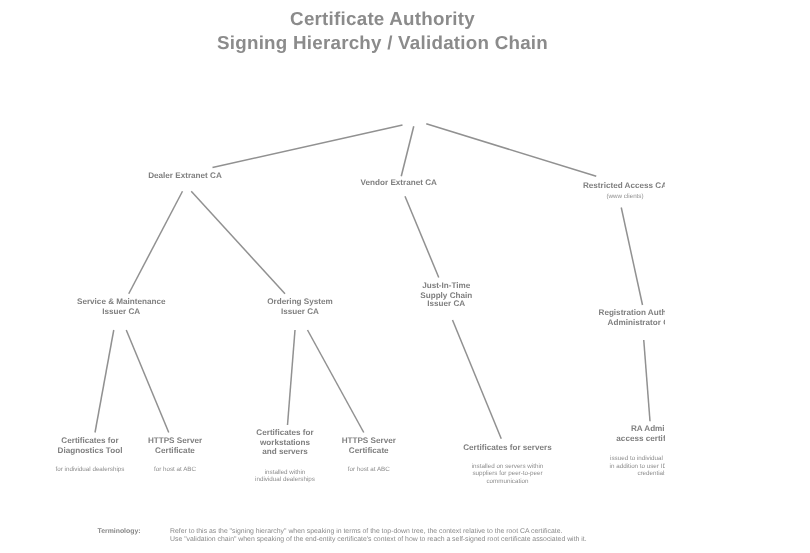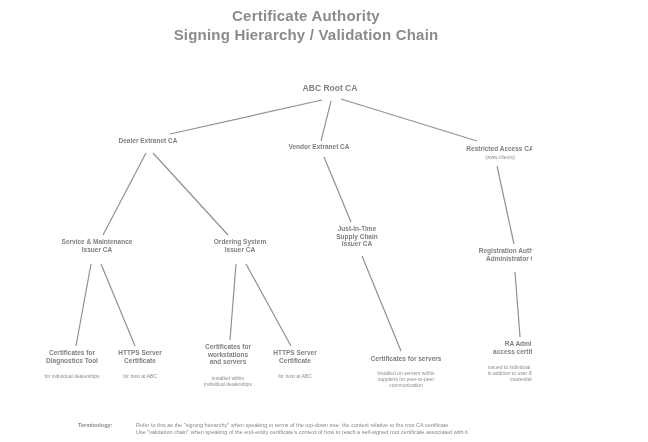--- a/index.html
+++ b/index.html
@@ -58,23 +58,20 @@
     <line x1="324" y1="157" x2="351" y2="222"></line>
     <line x1="497" y1="166" x2="514" y2="244"></line>
     <line x1="91" y1="264" x2="76" y2="346"></line>
     <line x1="101" y1="264" x2="135" y2="346"></line>
     <line x1="236" y1="264" x2="230" y2="340"></line>
     <line x1="246" y1="264" x2="291" y2="346"></line>
     <line x1="362" y1="256" x2="401" y2="351"></line>
     <line x1="515" y1="272" x2="520" y2="337"></line>
   </svg>
 
-  <div class="node root" style="left:270px; top:83px; width:120px;">
-    <div class="label">ABC Root CA</div>
-  </div>
 
   <div class="node" style="left:88px; top:137px; width:120px;">
     <div class="label">Dealer Extranet CA</div>
   </div>
   <div class="node" style="left:259px; top:143px; width:120px;">
     <div class="label">Vendor Extranet CA</div>
   </div>
   <div class="node restricted" style="left:440px; top:145px; width:120px;">
     <div class="label">Restricted Access CA</div>
     <div class="sub">(www clients)</div>

